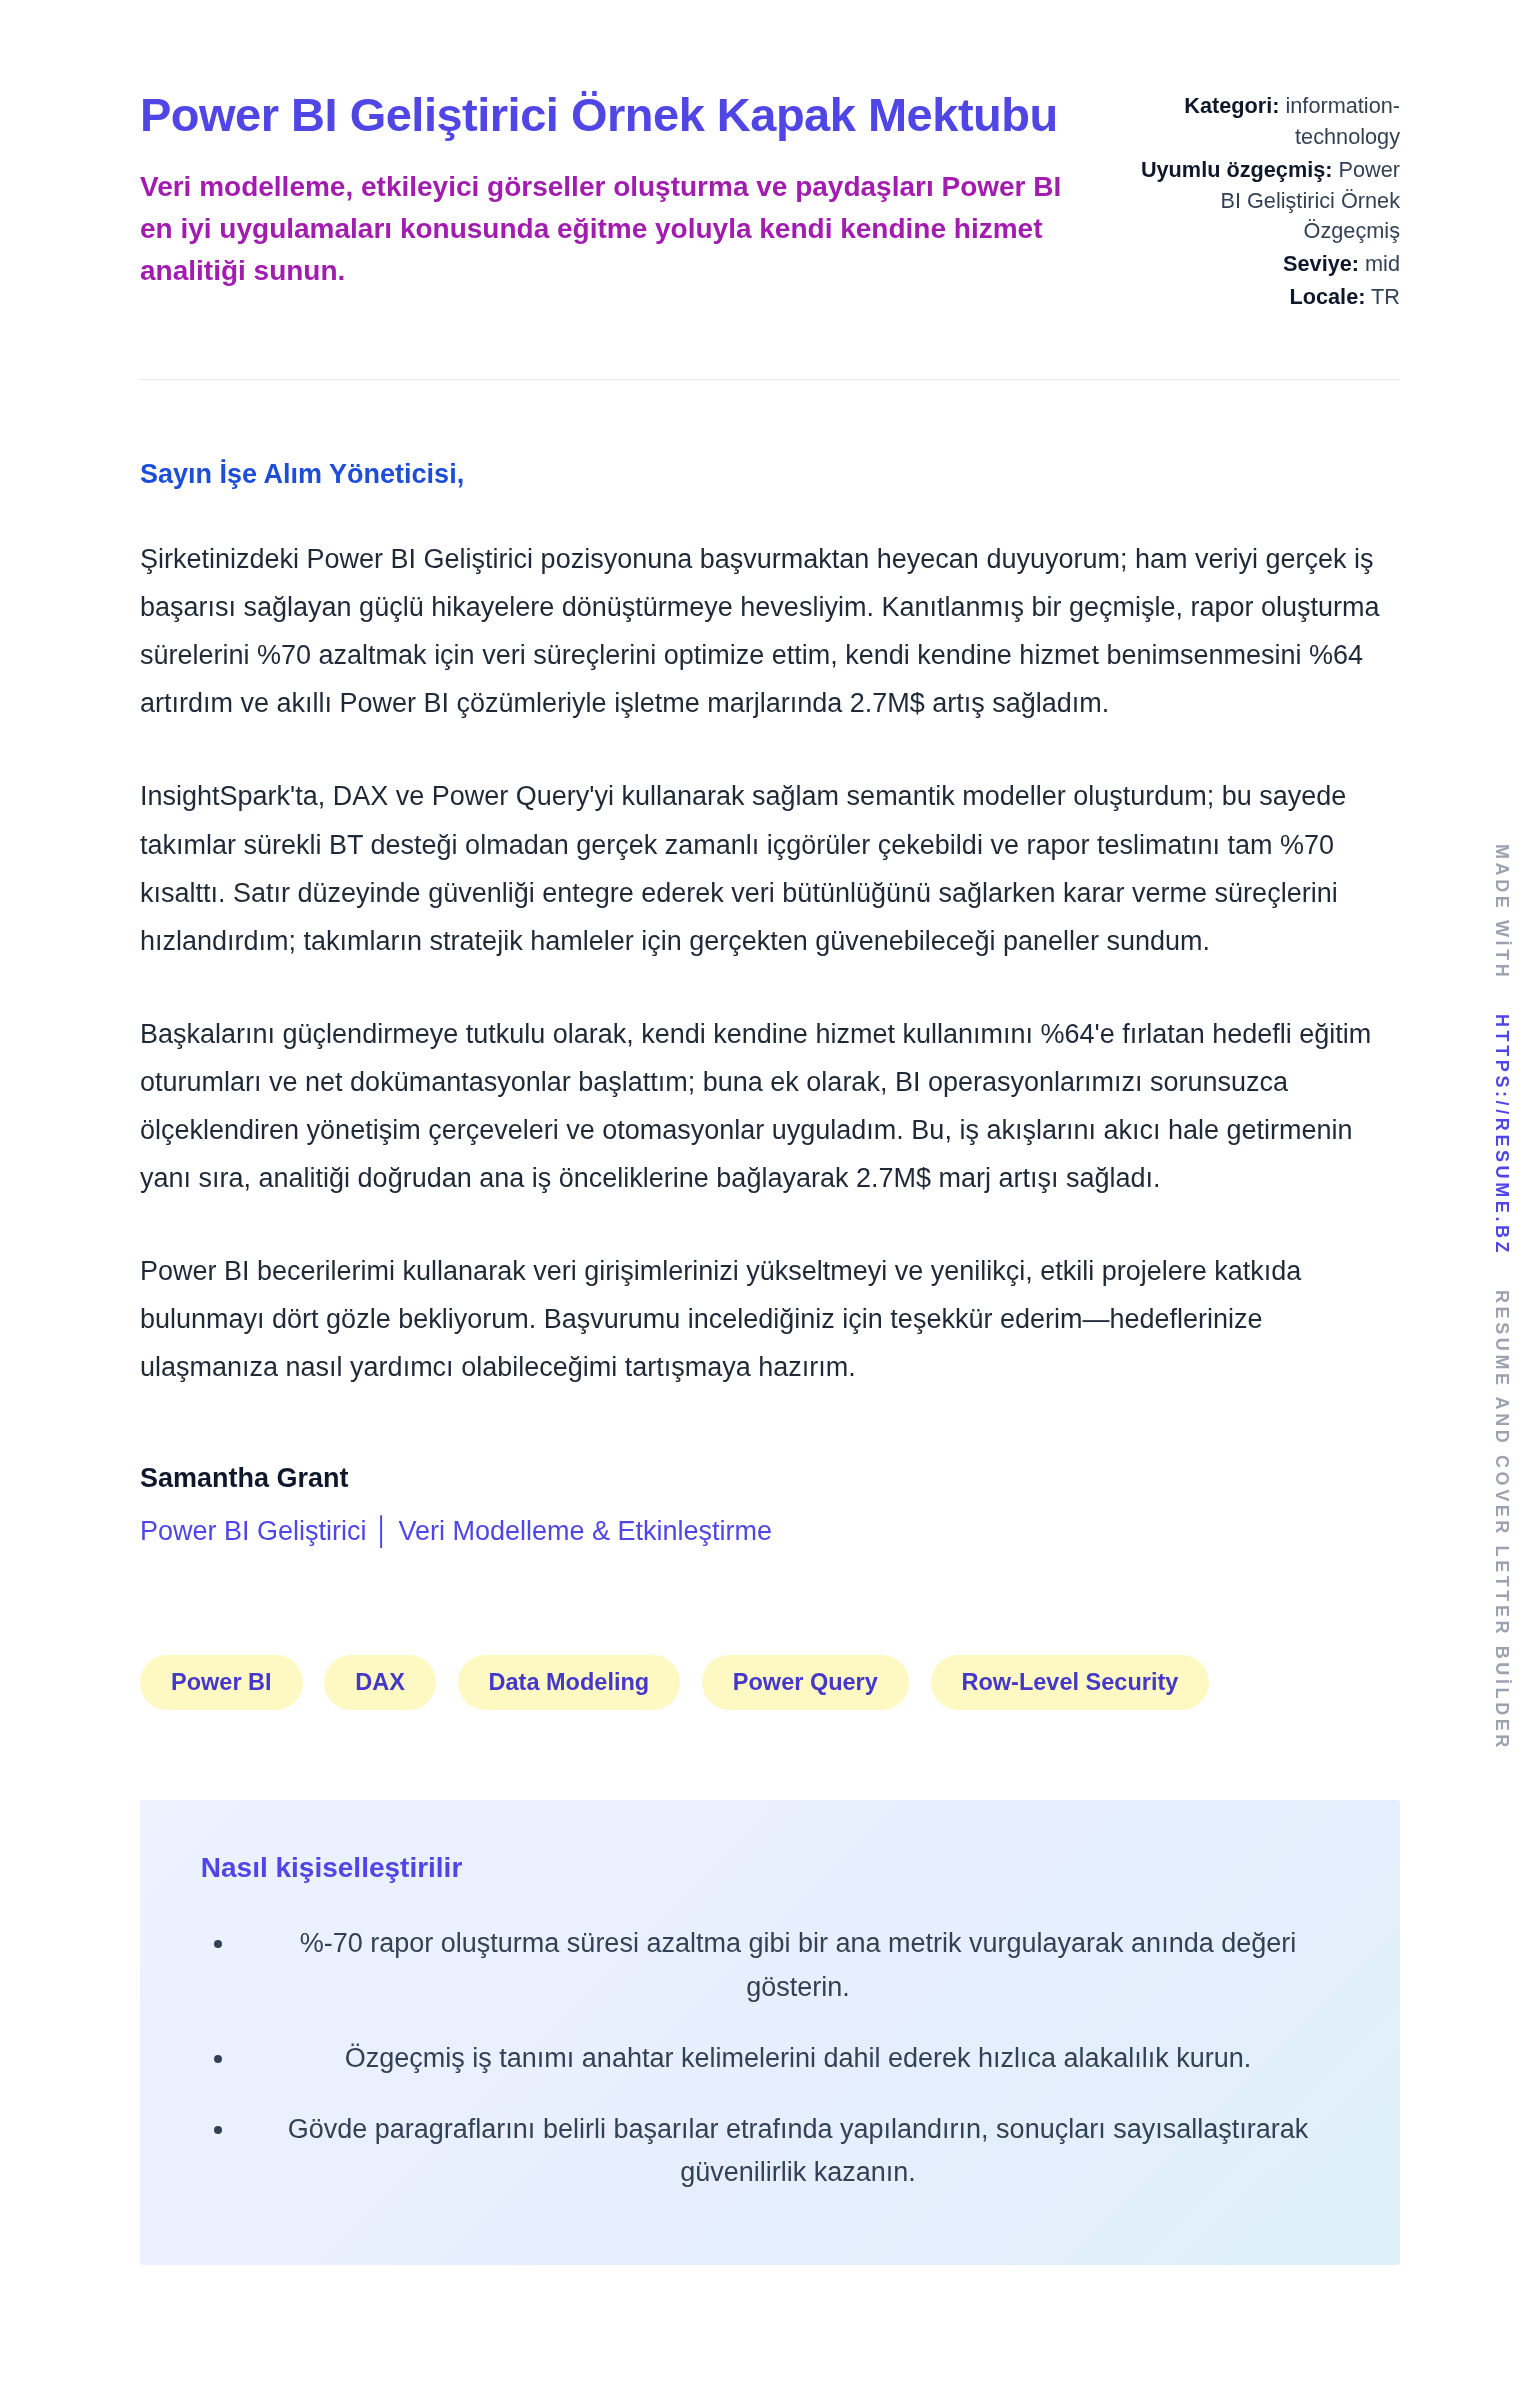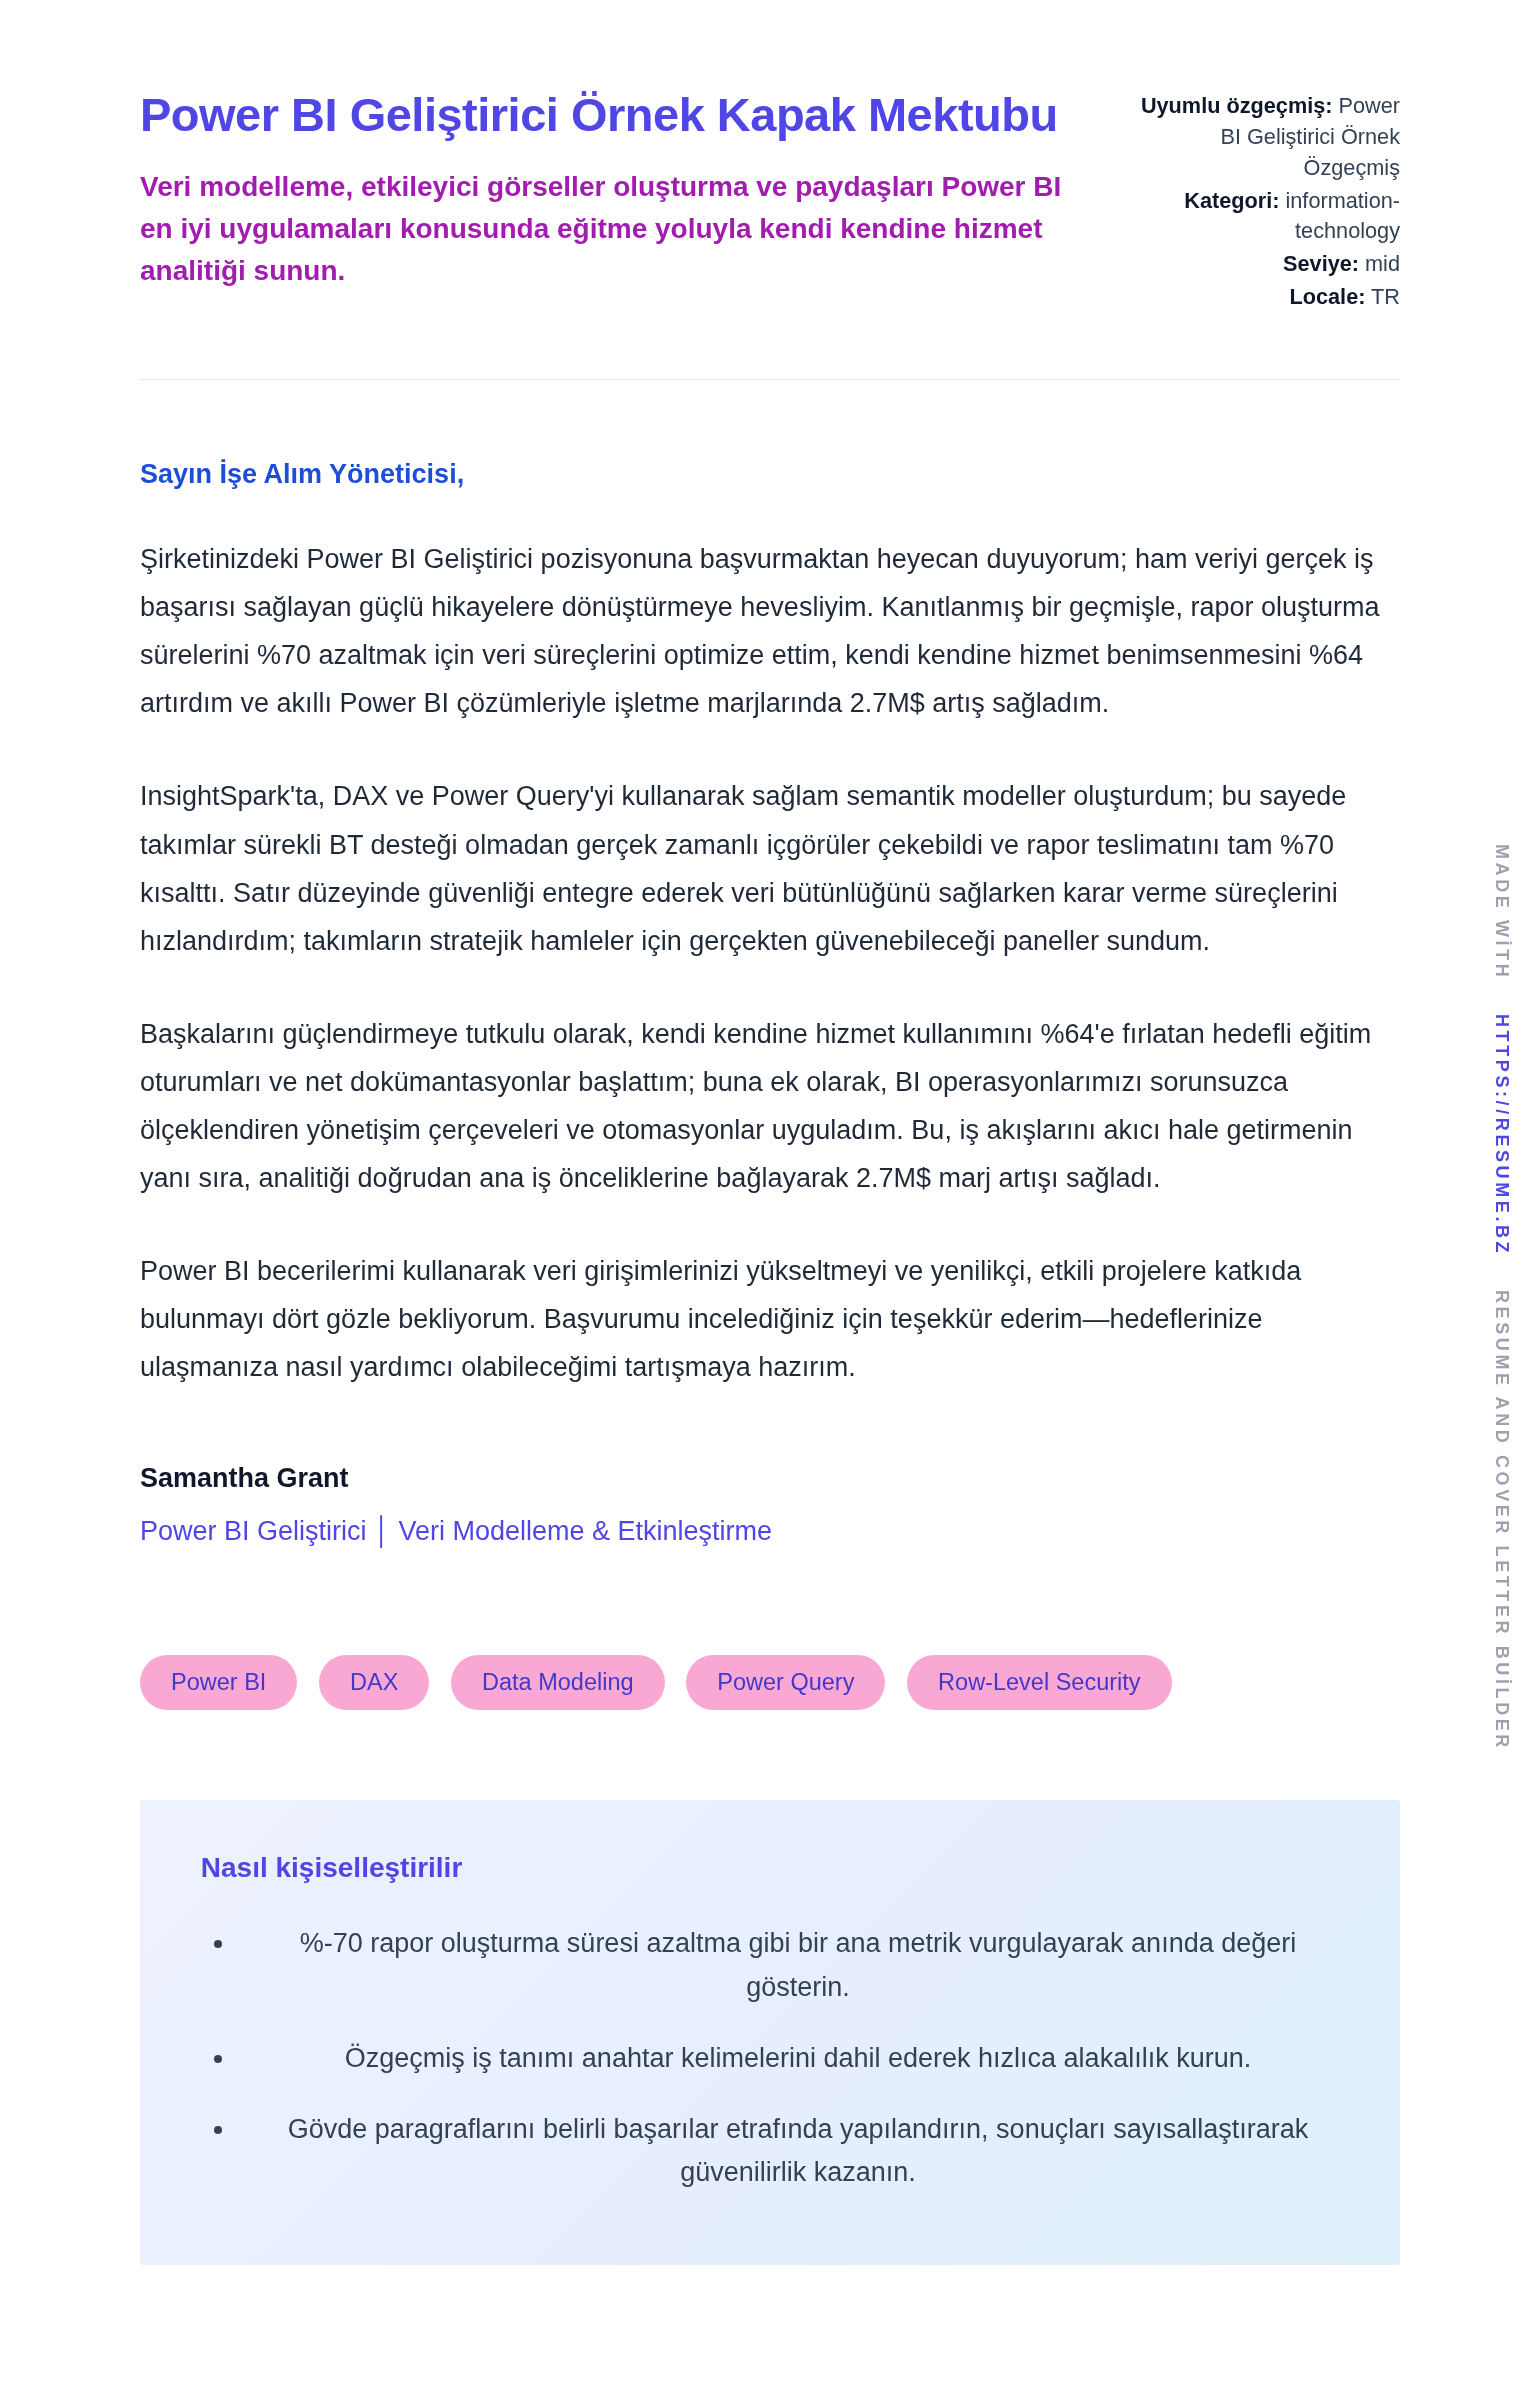--- a/index.html
+++ b/index.html
@@ -83,24 +83,24 @@
   }
 
   
   .skills {
     margin-top: 108px;
     display: flex;
     flex-wrap: wrap;
     gap: 21.7px;
   }
   .pill {
-    background: #f9a8d4;
+    background: #fef9c3;
     color: #4338ca;
     font-size: 23.5px;
-    font-weight: 400;
+    font-weight: 700;
     padding: 14.4px 31px;
     border-radius: 902px;
     white-space: nowrap;
   }
 
   
   .tipbox {
     margin-top: 90px;
     border-radius: 3px;
     padding: 52px 50px 43px 50px;
@@ -149,26 +149,26 @@
 
 <div class="page">
 
   <div class="header-row">
     <div class="header-left">
       <h1 class="page-title">Power BI Geliştirici Örnek Kapak Mektubu</h1>
       <p class="page-subtitle">Veri modelleme, etkileyici görseller oluşturma ve paydaşları Power BI en iyi uygulamaları konusunda eğitme yoluyla kendi kendine hizmet analitiği sunun.</p>
     </div>
     <div class="meta">
       <div class="meta-line">
+        <span class="meta-label">Kategori:</span>
+        <span class="meta-value">information-technology</span>
+      </div>
+      <div class="meta-line">
         <span class="meta-label">Uyumlu özgeçmiş:</span>
         <span class="meta-value">Power BI Geliştirici Örnek Özgeçmiş</span>
-      </div>
-      <div class="meta-line">
-        <span class="meta-label">Kategori:</span>
-        <span class="meta-value">information-technology</span>
       </div>
       <div class="meta-line">
         <span class="meta-label">Seviye:</span>
         <span class="meta-value">mid</span>
       </div>
       <div class="meta-line">
         <span class="meta-label">Locale:</span>
         <span class="meta-value">TR</span>
       </div>
     </div>

